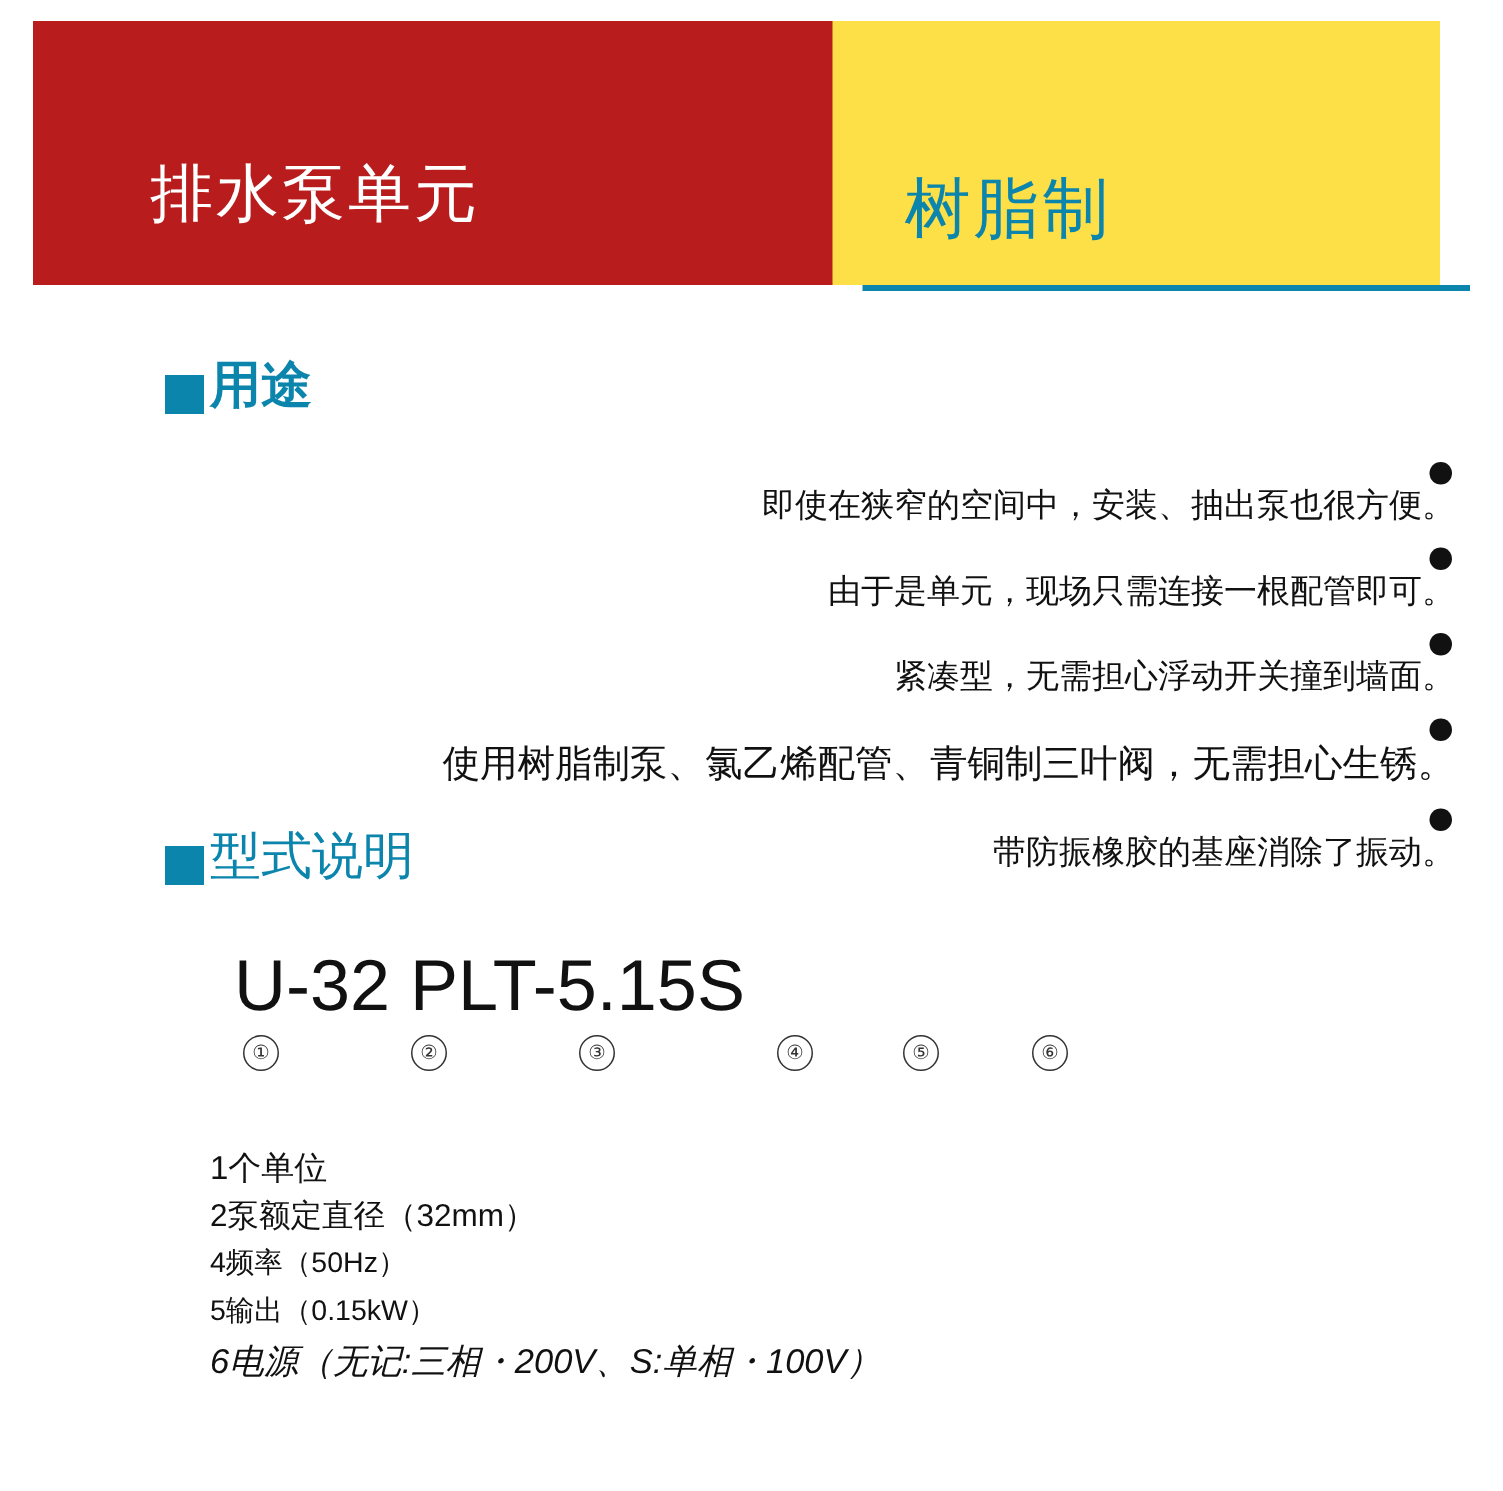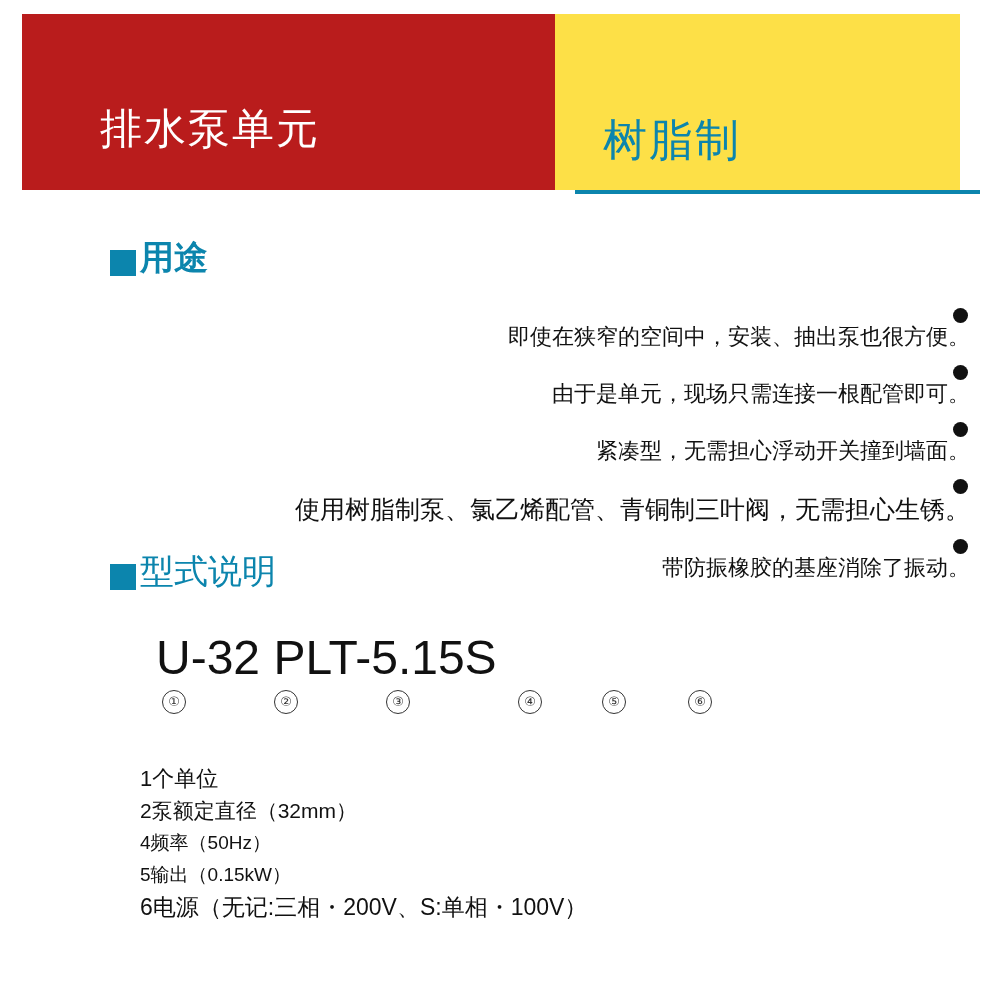--- a/index.html
+++ b/index.html
@@ -175,21 +175,21 @@
     line-height: 29px;
     color: #111111;
     white-space: nowrap;
     margin-bottom: 3px;
   }
   .legend-line.l1 { font-size: 22px; }
   .legend-line.l2 { font-size: 21px; }
   .legend-line.l3 { font-size: 21px; }
   .legend-line.l4 { font-size: 19px; }
   .legend-line.l5 { font-size: 19px; }
-  .legend-line.l6 { font-size: 23px; margin-top: 4px; }
+  .legend-line.l6 { font-size: 23px; margin-top: 4px; font-style: italic; }
 </style>
 </head>
 <body>
 
 <div class="header">
   <div class="header-left">
     <div class="header-left-title">排水泵单元</div>
   </div>
   <div class="header-right">
     <div class="header-right-title">树脂制</div>

